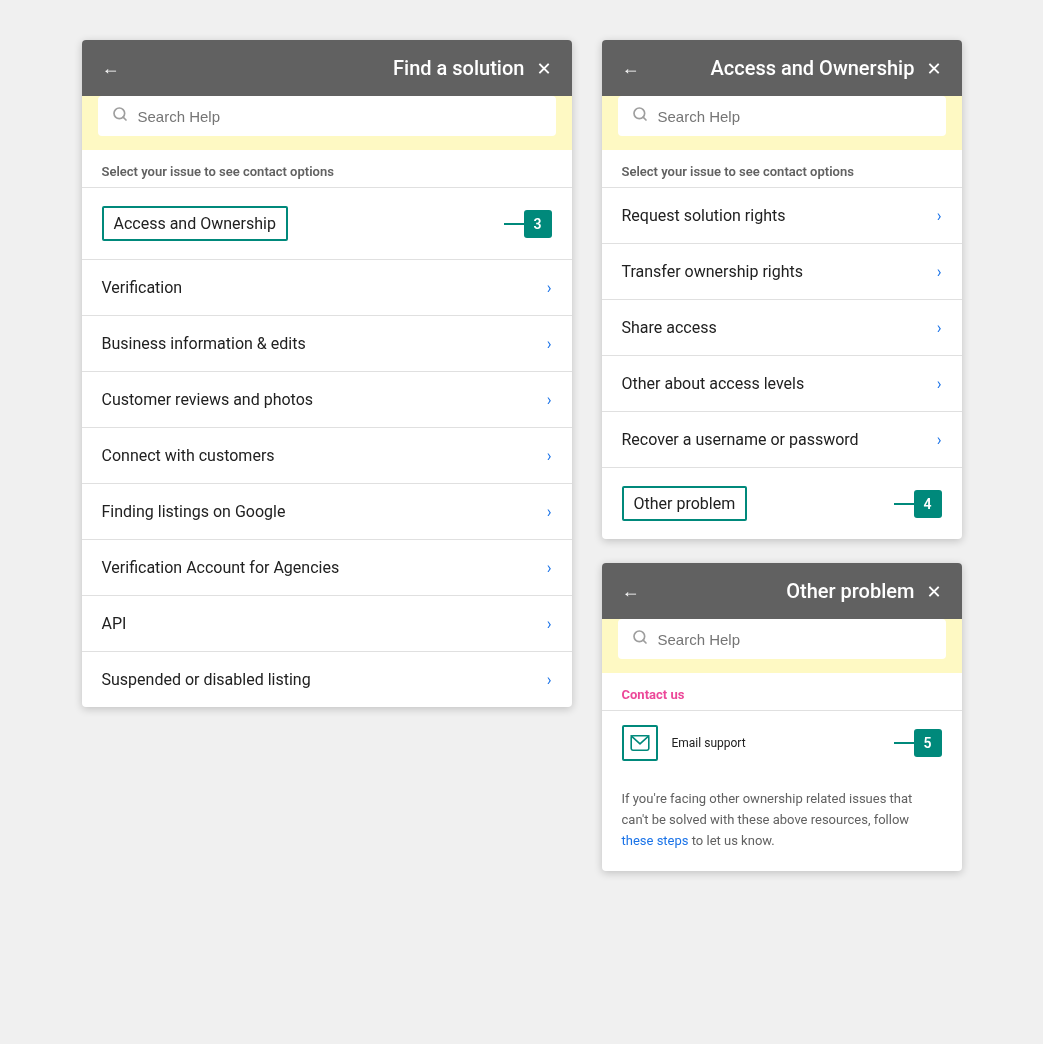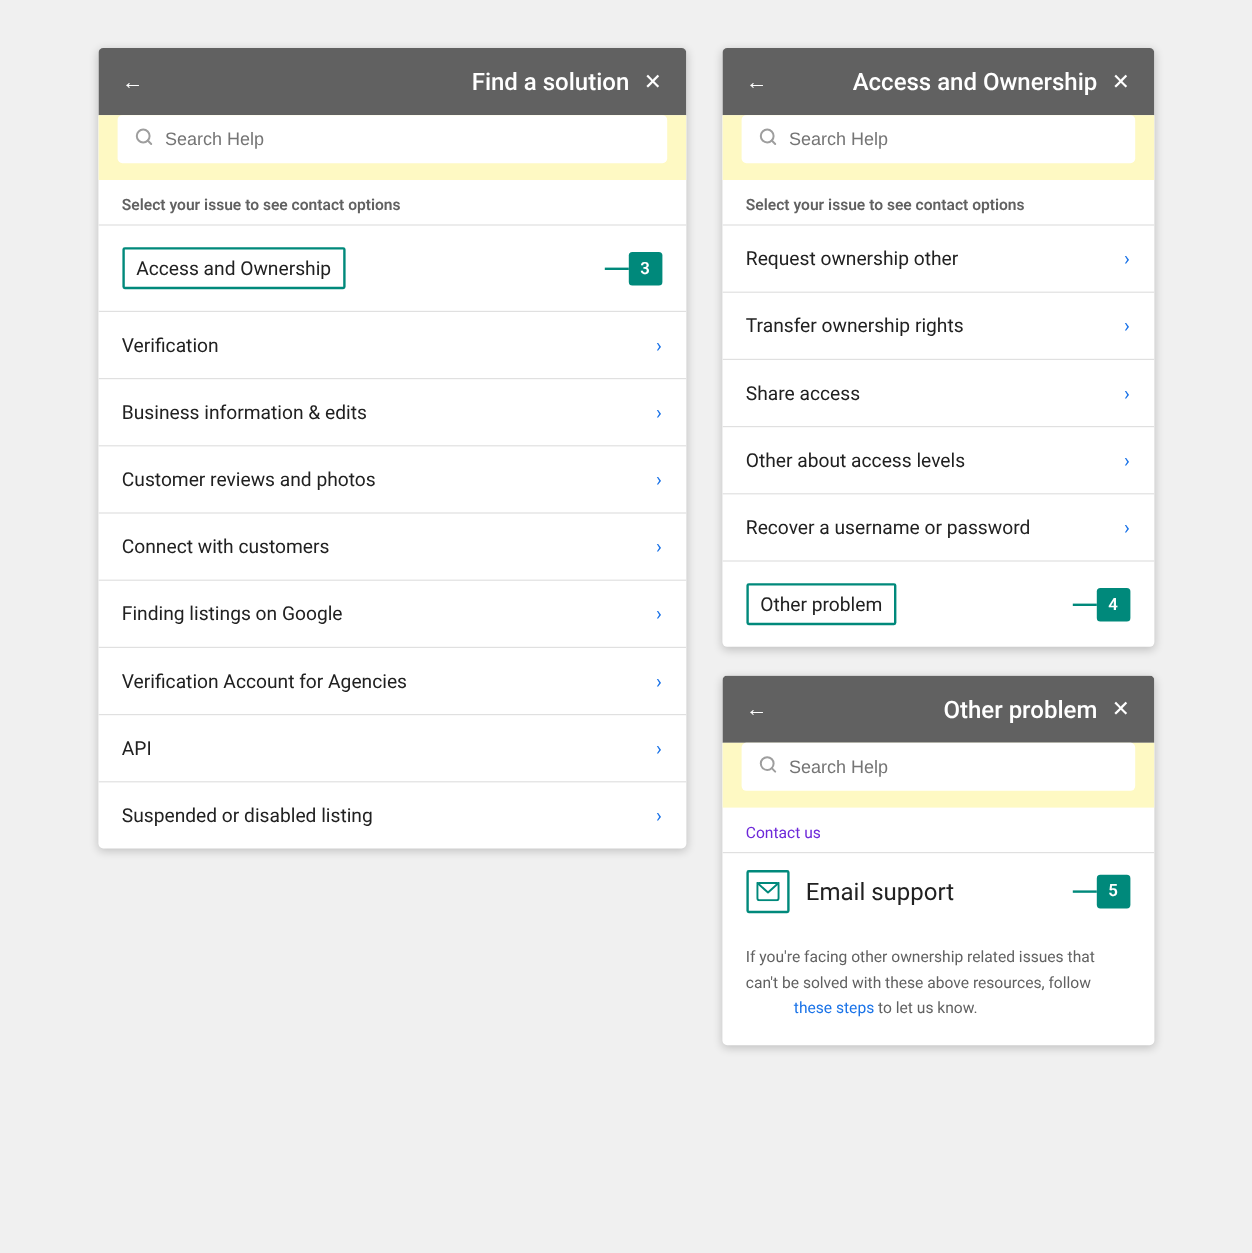--- a/index.html
+++ b/index.html
@@ -136,22 +136,22 @@
       width: 360px;
     }
 
     
     .other-panel {
       width: 360px;
     }
 
     .contact-us-label {
       font-size: 13px;
-      color: #6d28d9;
-      font-weight: 400;
+      color: #ec4899;
+      font-weight: 700;
       padding: 14px 20px 8px 20px;
     }
 
     .email-support-item {
       display: flex;
       align-items: center;
       padding: 14px 20px;
       border-top: 1px solid #e0e0e0;
       cursor: pointer;
       gap: 14px;
@@ -164,36 +164,35 @@
       border-radius: 2px;
       display: flex;
       align-items: center;
       justify-content: center;
       color: #00897b;
       font-size: 18px;
       flex-shrink: 0;
     }
 
     .email-support-label {
-      font-size: 20px;
+      font-size: 12px;
       color: #212121;
       flex: 1;
     }
 
     .info-text {
       font-size: 13px;
       color: #616161;
       padding: 14px 20px 20px 20px;
       line-height: 1.6;
     }
 
     .info-text a {
       color: #1a73e8;
       text-decoration: none;
-      margin-left: 40px;
     }
 
     .left-panel-width {
       width: 490px;
     }
 
     
     .dash {
       width: 20px;
       height: 2px;
@@ -296,21 +295,21 @@
             <circle cx="11" cy="11" r="8"></circle>
               <line x1="21" y1="21" x2="16.65" y2="16.65"></line>
           </svg>
         </span>
         <input class="search-input" type="text" placeholder="Search Help" style="">
       </div>
     </div>
     <div class="panel-subtitle">Select your issue to see contact options</div>
     <div id="ownership-menu-items">
         <div class="menu-item">
-          <span class="menu-item-label">Request ownership other</span>
+          <span class="menu-item-label">Request solution rights</span>
           <div style="display: flex; align-items: center; gap: 0px;">
             <span class="chevron">›</span>
           </div>
         </div>
         <div class="menu-item">
           <span class="menu-item-label">Transfer ownership rights</span>
           <div style="display: flex; align-items: center; gap: 0px;">
             <span class="chevron">›</span>
           </div>
         </div>

